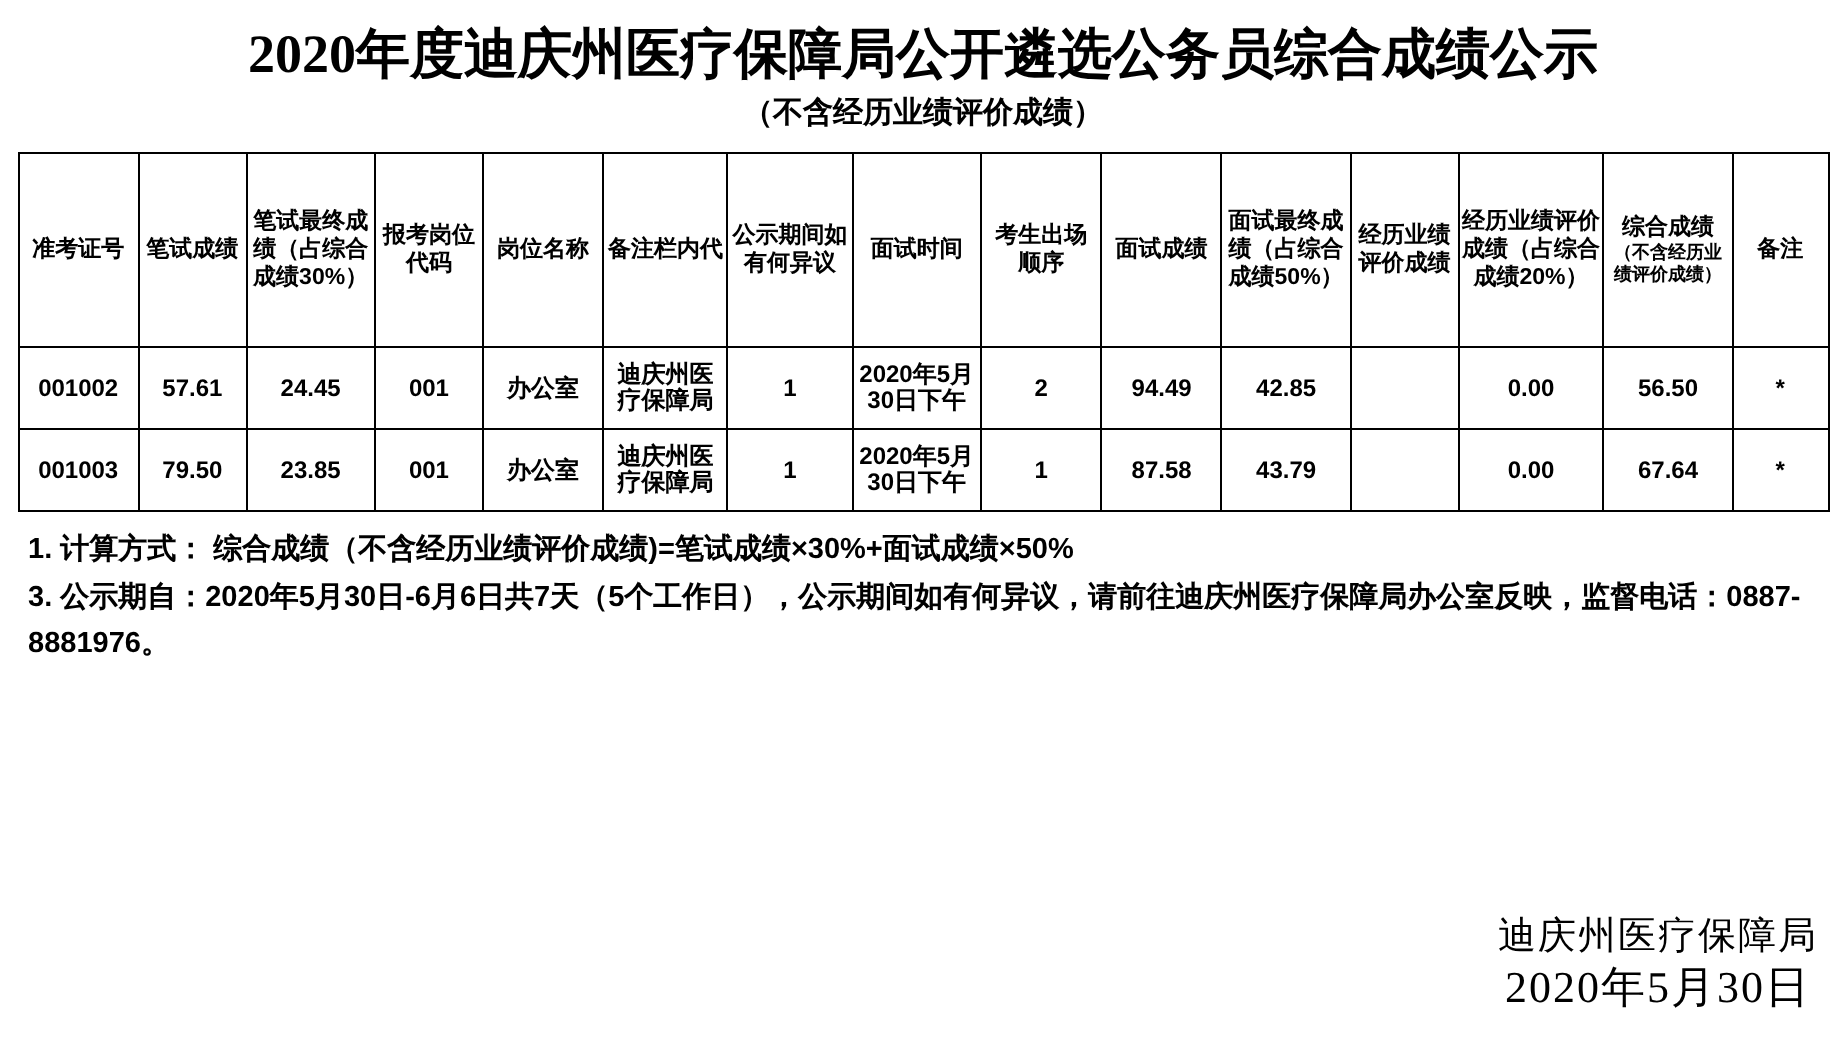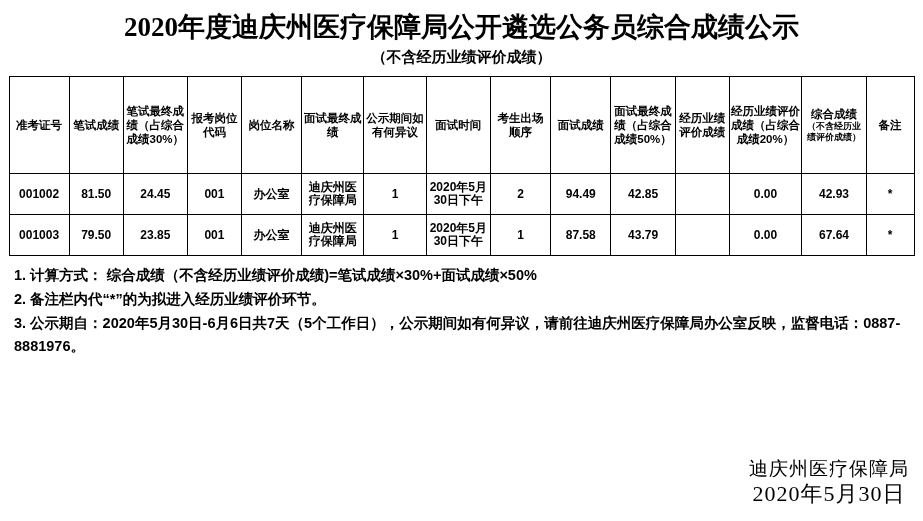--- a/index.html
+++ b/index.html
@@ -137,51 +137,51 @@
         <col class="col-14">
         <col class="col-15">
     </colgroup>
     <thead>
       <tr>
         <th>准考证号</th>
         <th>笔试成绩</th>
         <th>笔试最终成绩（占综合成绩30%）</th>
         <th>报考岗位代码</th>
         <th>岗位名称</th>
-        <th>面试最终成绩</th>
+        <th>备注栏内代</th>
         <th>公示期间如有何异议</th>
         <th>面试时间</th>
         <th>考生出场顺序</th>
         <th>面试成绩</th>
         <th>面试最终成绩（占综合成绩50%）</th>
         <th>经历业绩评价成绩</th>
         <th>经历业绩评价成绩（占综合成绩20%）</th>
         <th>
           <span>综合成绩</span>
           <span class="small-note">（不含经历业绩评价成绩）</span>
         </th>
         <th>备注</th>
       </tr>
     </thead>
     <tbody>
       <tr>
         <td>001002</td>
-        <td>81.50</td>
+        <td>57.61</td>
         <td>24.45</td>
         <td>001</td>
         <td>办公室</td>
         <td>迪庆州医疗保障局</td>
         <td>1</td>
         <td>2020年5月30日下午</td>
         <td>2</td>
         <td>94.49</td>
         <td>42.85</td>
         <td></td>
         <td>0.00</td>
-        <td>42.93</td>
+        <td>56.50</td>
         <td>*</td>
       </tr>
       <tr>
         <td>001003</td>
         <td>79.50</td>
         <td>23.85</td>
         <td>001</td>
         <td>办公室</td>
         <td>迪庆州医疗保障局</td>
         <td>1</td>
@@ -192,21 +192,20 @@
         <td></td>
         <td>0.00</td>
         <td>67.64</td>
         <td>*</td>
       </tr>
     </tbody>
   </table>
 
   <div class="notes">
     <div>1. 计算方式：  综合成绩（不含经历业绩评价成绩)=笔试成绩×30%+面试成绩×50%</div>
-    <div>2. 备注栏内代“*”的为拟进入经历业绩评价环节。</div>
     <div>3. 公示期自：2020年5月30日-6月6日共7天（5个工作日），公示期间如有何异议，请前往迪庆州医疗保障局办公室反映，监督电话：0887-8881976。</div>
   </div>
 
   <div class="signature">
     <div class="sig-org">迪庆州医疗保障局</div>
     <div class="sig-date">2020年5月30日</div>
   </div>
 
 </div>
 

